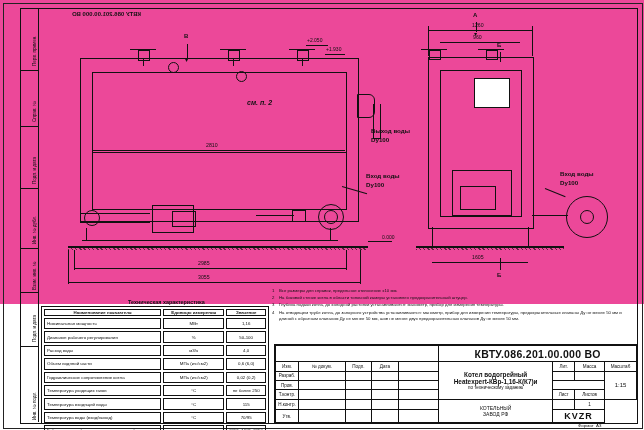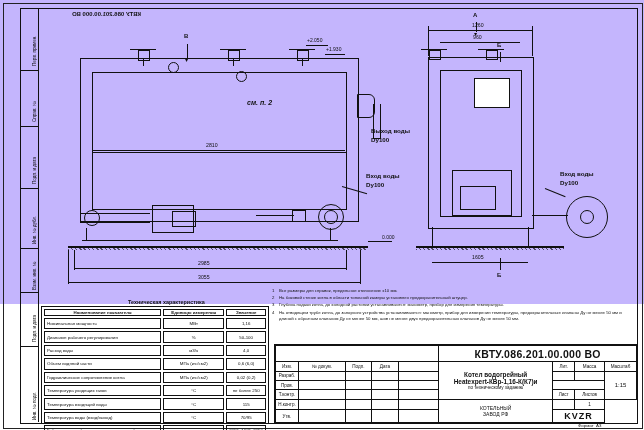--- a/index.html
+++ b/index.html
@@ -1,17 +1,17 @@
 <!DOCTYPE html>
 <html><head>
 <meta charset="utf-8">
 <style>
   html,body{margin:0;padding:0;background:#ffffff;}
   body{width:644px;height:430px;overflow:hidden;font-family:"Liberation Sans",sans-serif;color:#111;}
-  #sheet{position:relative;width:644px;height:304px;background:#c4b5fd;}
+  #sheet{position:relative;width:644px;height:304px;background:#ec4899;}
   .frame-outer{position:absolute;left:3px;top:3px;width:638px;height:424px;border:1px solid #222;}
   .frame-inner{position:absolute;left:20px;top:8px;width:616px;height:414px;border:1.4px solid #111;}
   .ln{position:absolute;background:#111;}
   .h{height:1px;}
   .v{width:1px;}
   .txt{position:absolute;font-size:5.2px;line-height:1.25;color:#111;white-space:pre;}
   .txt.b{font-weight:bold;}
   .lbl{position:absolute;font-size:6px;font-weight:bold;}
   
   .leftcol{position:absolute;left:20px;top:8px;width:18px;height:414px;border-right:1.2px solid #111;}

